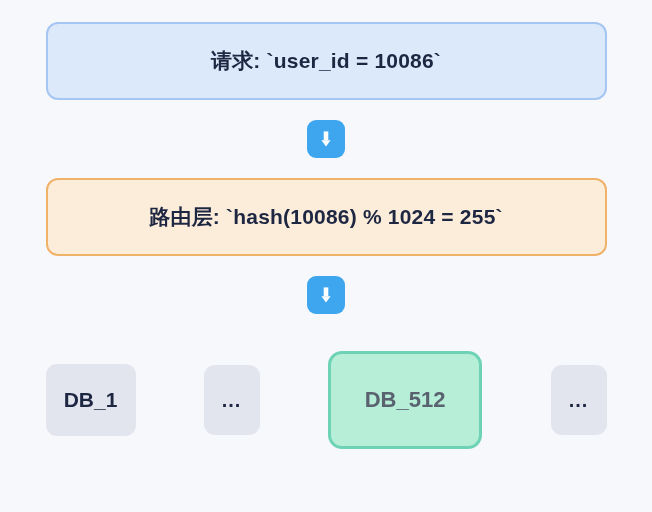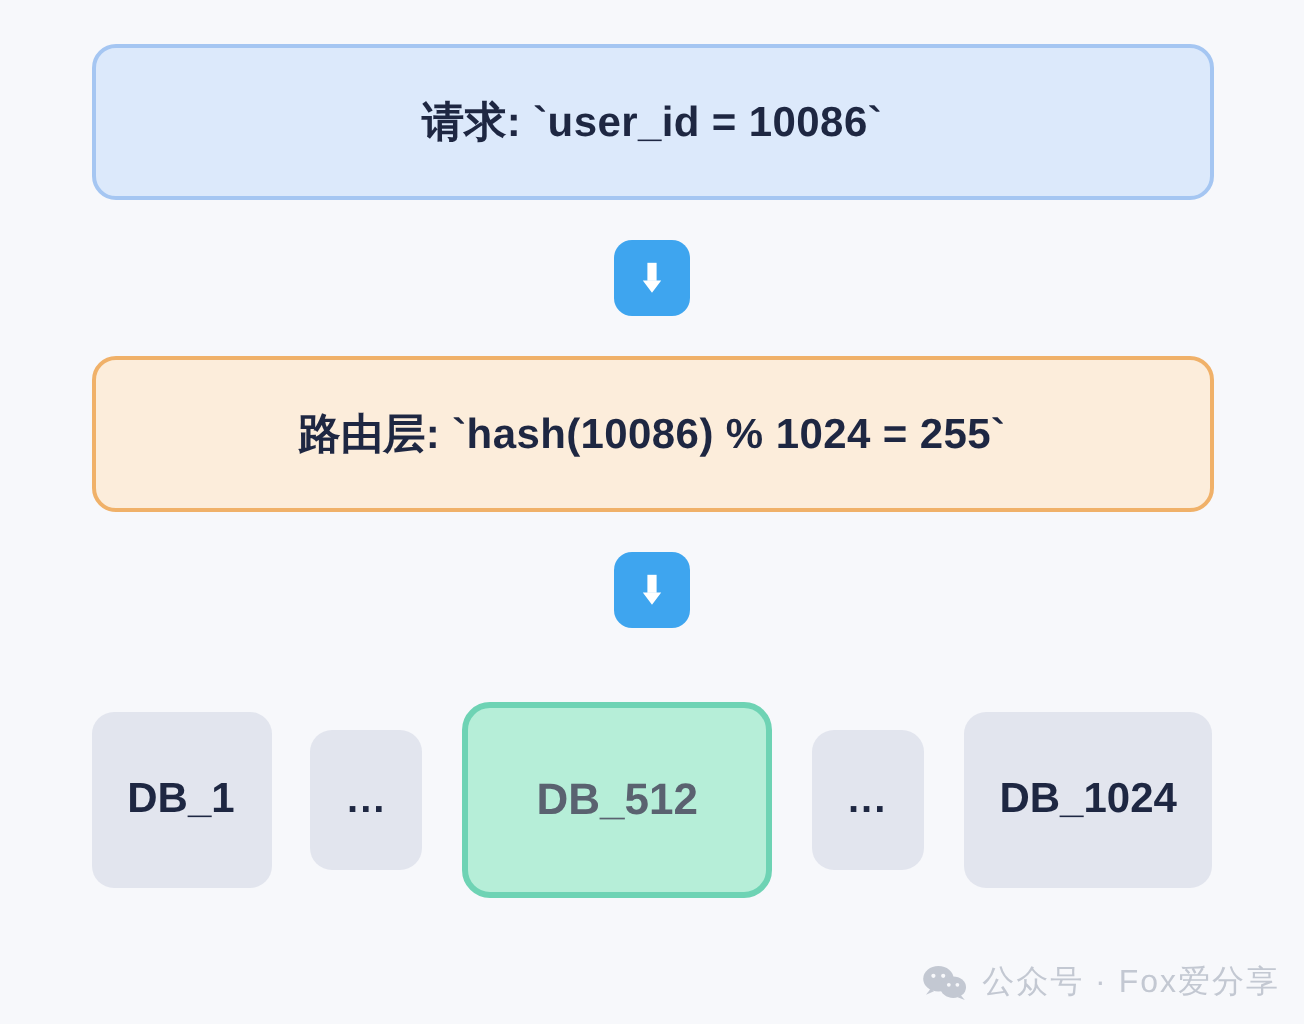--- a/index.html
+++ b/index.html
@@ -83,21 +83,21 @@
     align-items: center;
     justify-content: center;
     border-radius: 11px;
     background: #e2e5ee;
     color: #1e2742;
     font-size: 21px;
     font-weight: bold;
     white-space: nowrap;
   }
   .shard-normal {
-    height: 88px;
+    height: 72px;
     padding: 0 18px;
     min-width: 90px;
   }
   .shard-ellipsis {
     height: 70px;
     width: 56px;
     font-size: 20px;
     letter-spacing: 1px;
   }
   .shard-active {
@@ -164,34 +164,16 @@
     </div>
     <div class="shard shard-ellipsis">
       <span>...</span>
     </div>
     <div class="shard shard-active">
       <span>DB_512</span>
     </div>
     <div class="shard shard-ellipsis">
       <span>...</span>
     </div>
-    <div class="shard shard-normal">
-      <span>DB_1024</span>
-    </div>
   </div>
 
-  <div class="watermark">
-    <span>
-      <svg width="23" height="19" viewBox="0 0 23 19" aria-hidden="true">
-        <ellipse cx="8.2" cy="7.4" rx="7.6" ry="6.4" fill="#c3c8d2"></ellipse>
-        <path d="M4.4 12.2 L2.0 15.4 L6.0 13.6 Z" fill="#c3c8d2"></path>
-        <ellipse cx="15.6" cy="11.6" rx="6.4" ry="5.4" fill="#c3c8d2"></ellipse>
-        <path d="M19.2 15.4 L21.4 18.0 L17.8 16.6 Z" fill="#c3c8d2"></path>
-        <circle cx="5.7" cy="5.9" r="1.05" fill="#f7f8fb"></circle>
-        <circle cx="10.6" cy="5.9" r="1.05" fill="#f7f8fb"></circle>
-        <circle cx="13.4" cy="10.4" r="0.95" fill="#f7f8fb"></circle>
-        <circle cx="17.7" cy="10.4" r="0.95" fill="#f7f8fb"></circle>
-      </svg>
-    </span>
-    <span>公众号 · Fox爱分享</span>
-  </div>
 
 </div>
 
 </body></html>

